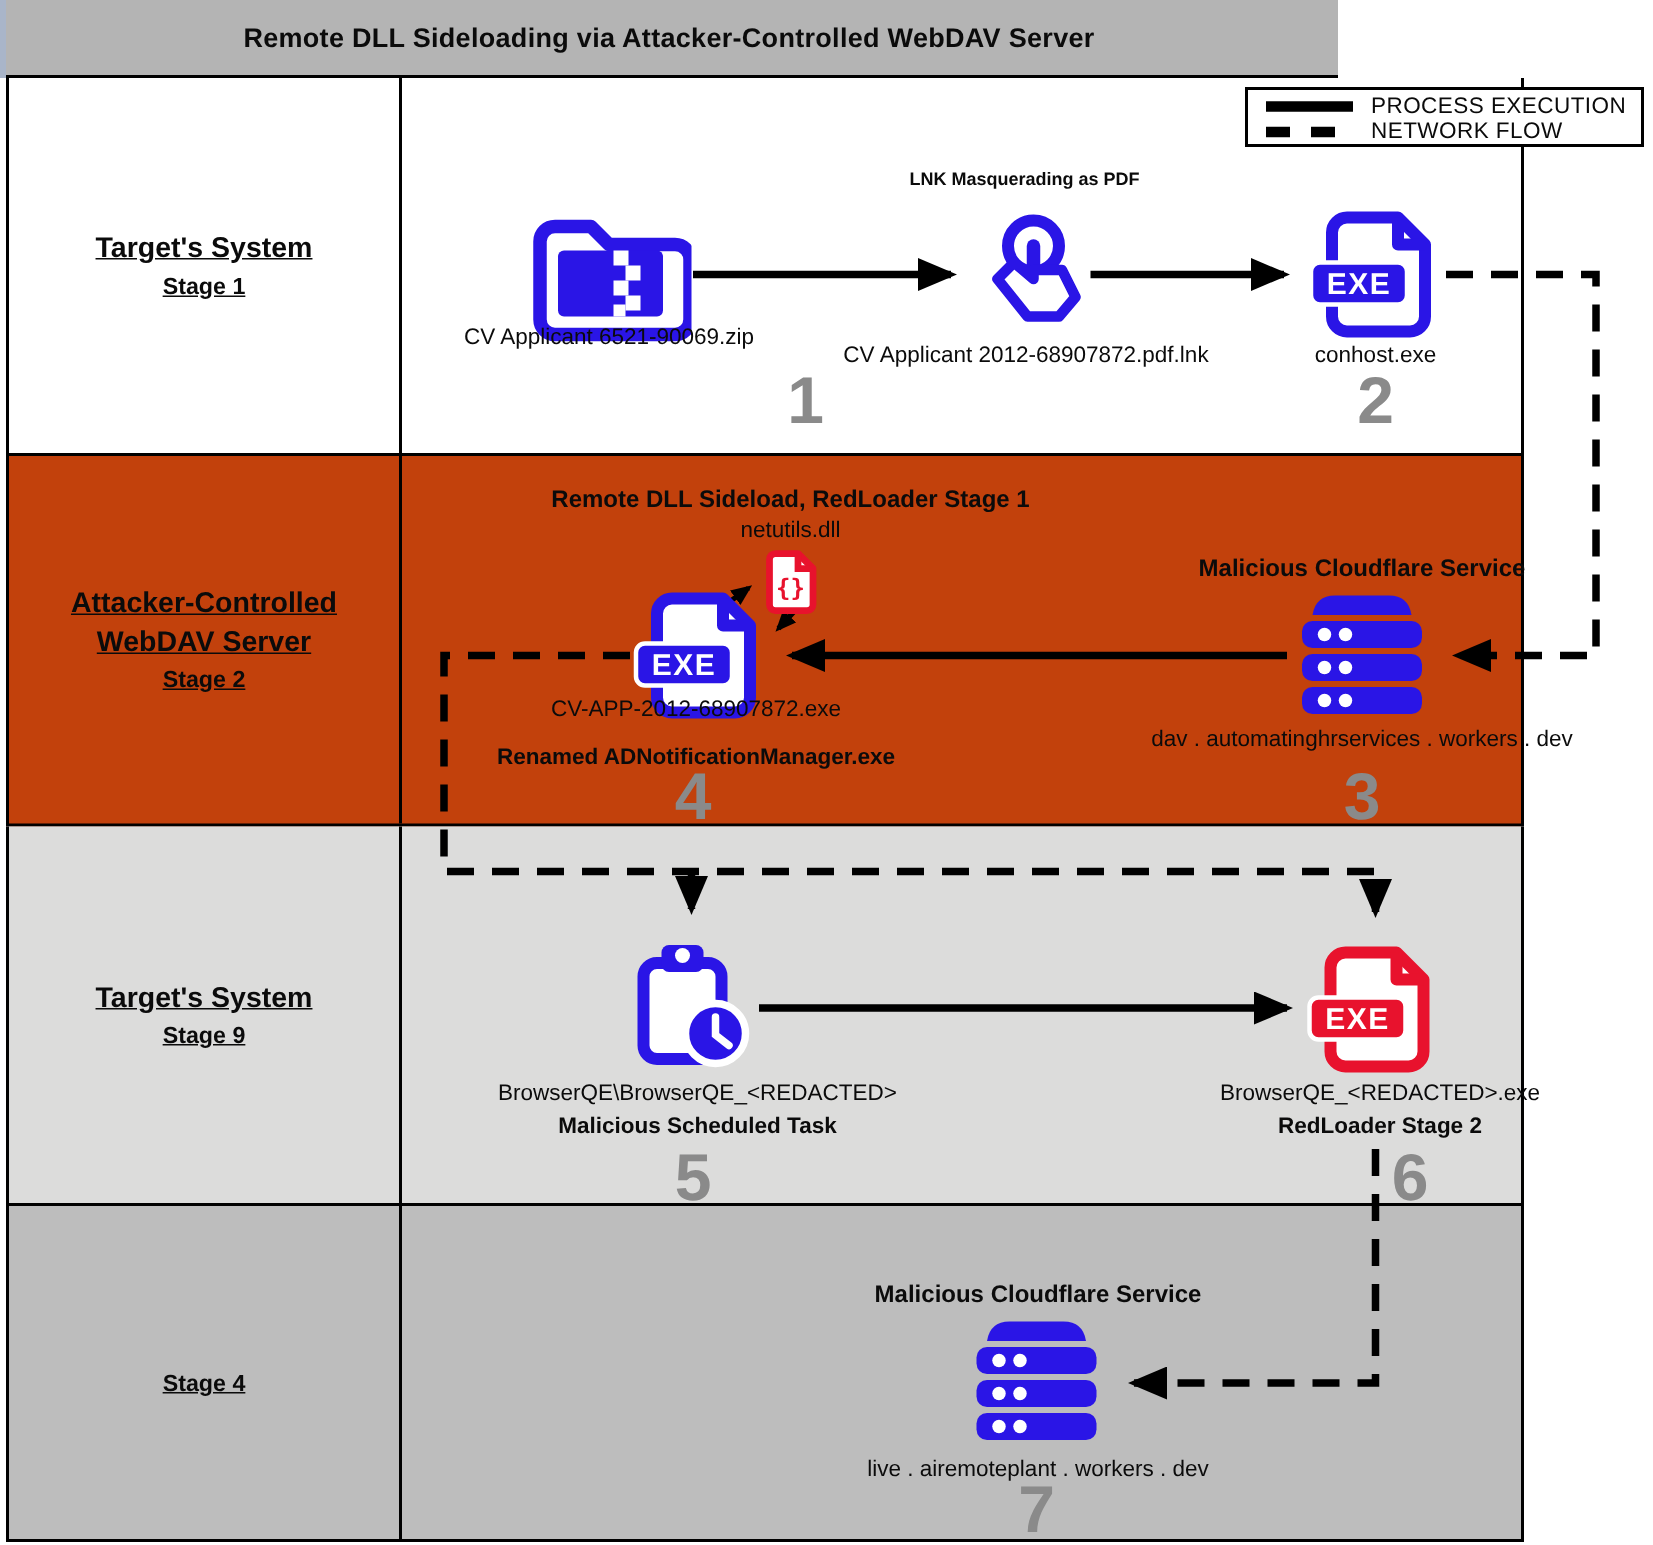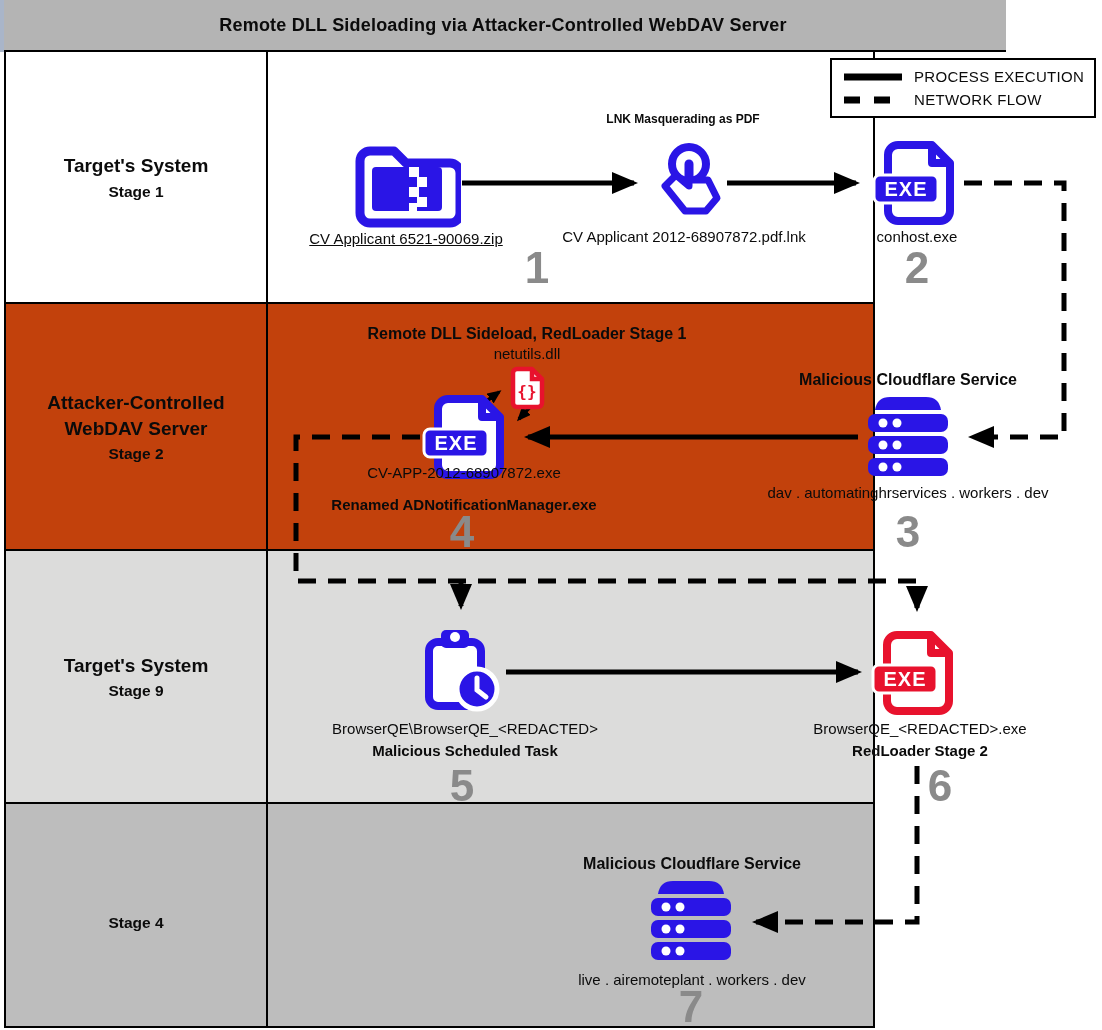--- a/index.html
+++ b/index.html
@@ -1,43 +1,43 @@
 <!DOCTYPE html>
 <html><head>
 <meta charset="utf-8">
 <style>
   html,body{margin:0;padding:0;}
   body{width:1102px;height:1030px;position:relative;background:#ffffff;
        font-family:"Liberation Sans", sans-serif;color:#0b0b0b;overflow:hidden;}
   .abs{position:absolute;}
   
-  .titlebar{left:0;top:0;width:1006px;height:52px;background:#b4b4b4;
+  .titlebar{left:0;top:0;width:892px;height:52px;background:#b4b4b4;
             border-bottom:2px solid #000;box-sizing:border-box;
             display:flex;align-items:center;justify-content:center;}
   .titlebar span{font-size:18px;font-weight:bold;letter-spacing:.2px;}
   .edge-strip{left:0;top:0;width:4px;height:52px;background:#a9b5c9;}
   
-  .row{left:4px;width:871px;border:2px solid #000;border-top:none;box-sizing:border-box;
-       display:flex;}
+  .row{left:4px;width:1012px;border:2px solid #000;border-top:none;box-sizing:border-box;
+       display:flex;text-decoration:underline;}
   .row1{top:52px;height:252px;background:#ffffff;}
   .row2{top:304px;height:247px;background:#c2410c;}
   .row3{top:551px;height:253px;background:#dcdcdb;}
   .row4{top:804px;height:224px;background:#bdbdbd;}
   .stagecell{width:262px;border-right:2px solid #000;box-sizing:border-box;
              display:flex;flex-direction:column;align-items:center;justify-content:center;
              text-align:center;}
   .stage-name{font-size:19px;font-weight:bold;line-height:1.32;max-width:200px;}
   .stage-sub{font-size:15.5px;font-weight:bold;margin-top:4px;}
   .row4 .stage-sub{margin-top:16px;}
   
   .lbl{white-space:nowrap;font-size:15px;transform:translateX(-50%);text-align:center;}
   .lbl-b{font-weight:bold;}
   .num{transform:translateX(-50%);font-size:44px;line-height:46px;font-weight:bold;color:#8a8a8a;}
   
-  .legend{left:830px;top:58px;width:266px;height:60px;background:#fff;border:2px solid #000;
+  .legend{left:830px;top:58px;width:266px;height:40px;background:#fff;border:2px solid #000;
           box-sizing:border-box;display:flex;flex-direction:column;justify-content:space-evenly;
           padding:2px 8px 2px 12px;}
   .legend-row{display:flex;align-items:center;gap:12px;}
   .legend-row span{font-size:15px;letter-spacing:.3px;}
   svg{display:block;}
   .iconbox{pointer-events:none;}
 </style>
 </head>
 <body>
 
@@ -198,21 +198,21 @@
     <rect x="8" y="44" width="80" height="18" rx="7" fill="#2a15e6"></rect>
     <circle cx="23" cy="53" r="4.5" fill="#fff"></circle>
       <circle cx="37" cy="53" r="4.5" fill="#fff"></circle>
     <rect x="8" y="66" width="80" height="18" rx="7" fill="#2a15e6"></rect>
     <circle cx="23" cy="75" r="4.5" fill="#fff"></circle>
       <circle cx="37" cy="75" r="4.5" fill="#fff"></circle>
   </svg>
 </div>
 
 <div class="abs lbl lbl-b" style="left:683px;top:112px;font-size:12px;text-align:center;">LNK Masquerading as PDF</div>
-<div class="abs lbl" style="left:406px;top:230px;text-decoration:underline;">CV Applicant 6521-90069.zip</div>
+<div class="abs lbl" style="left:406px;top:216px;">CV Applicant 6521-90069.zip</div>
 <div class="abs lbl" style="left:684px;top:228px;">CV Applicant 2012-68907872.pdf.lnk</div>
 <div class="abs lbl" style="left:917px;top:228px;">conhost.exe</div>
 
 <div class="abs lbl lbl-b" style="left:527px;top:325px;font-size:16px;">Remote DLL Sideload, RedLoader Stage 1</div>
 <div class="abs lbl" style="left:527px;top:345px;">netutils.dll</div>
 <div class="abs lbl lbl-b" style="left:908px;top:371px;font-size:16px;">Malicious Cloudflare Service</div>
 <div class="abs lbl" style="left:464px;top:464px;">CV-APP-2012-68907872.exe</div>
 <div class="abs lbl lbl-b" style="left:464px;top:496px;">Renamed ADNotificationManager.exe</div>
 <div class="abs lbl" style="left:908px;top:484px;">dav . automatinghrservices . workers . dev</div>
 

